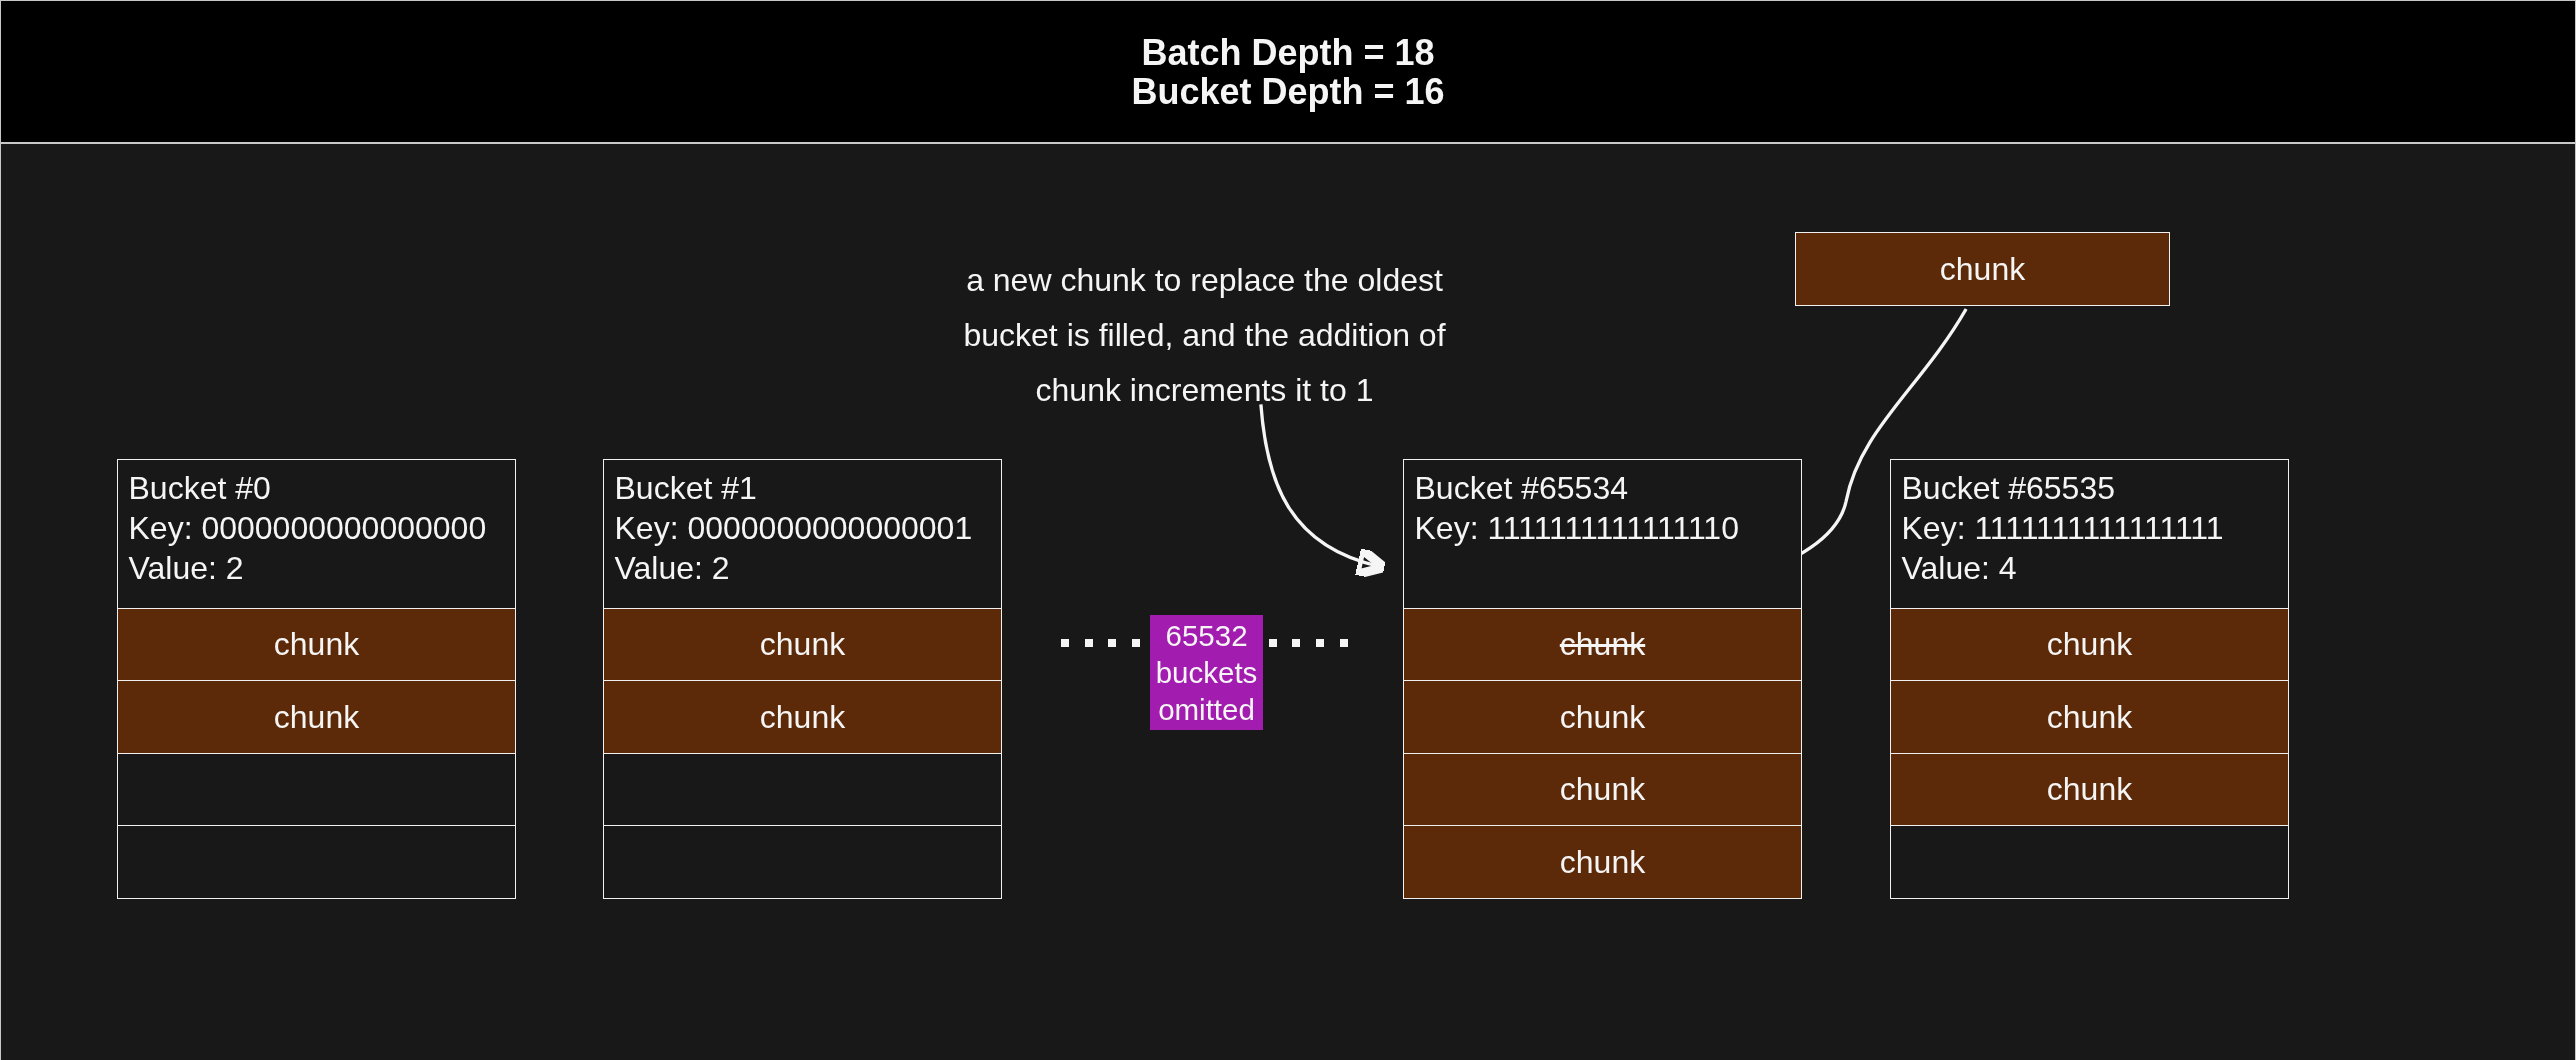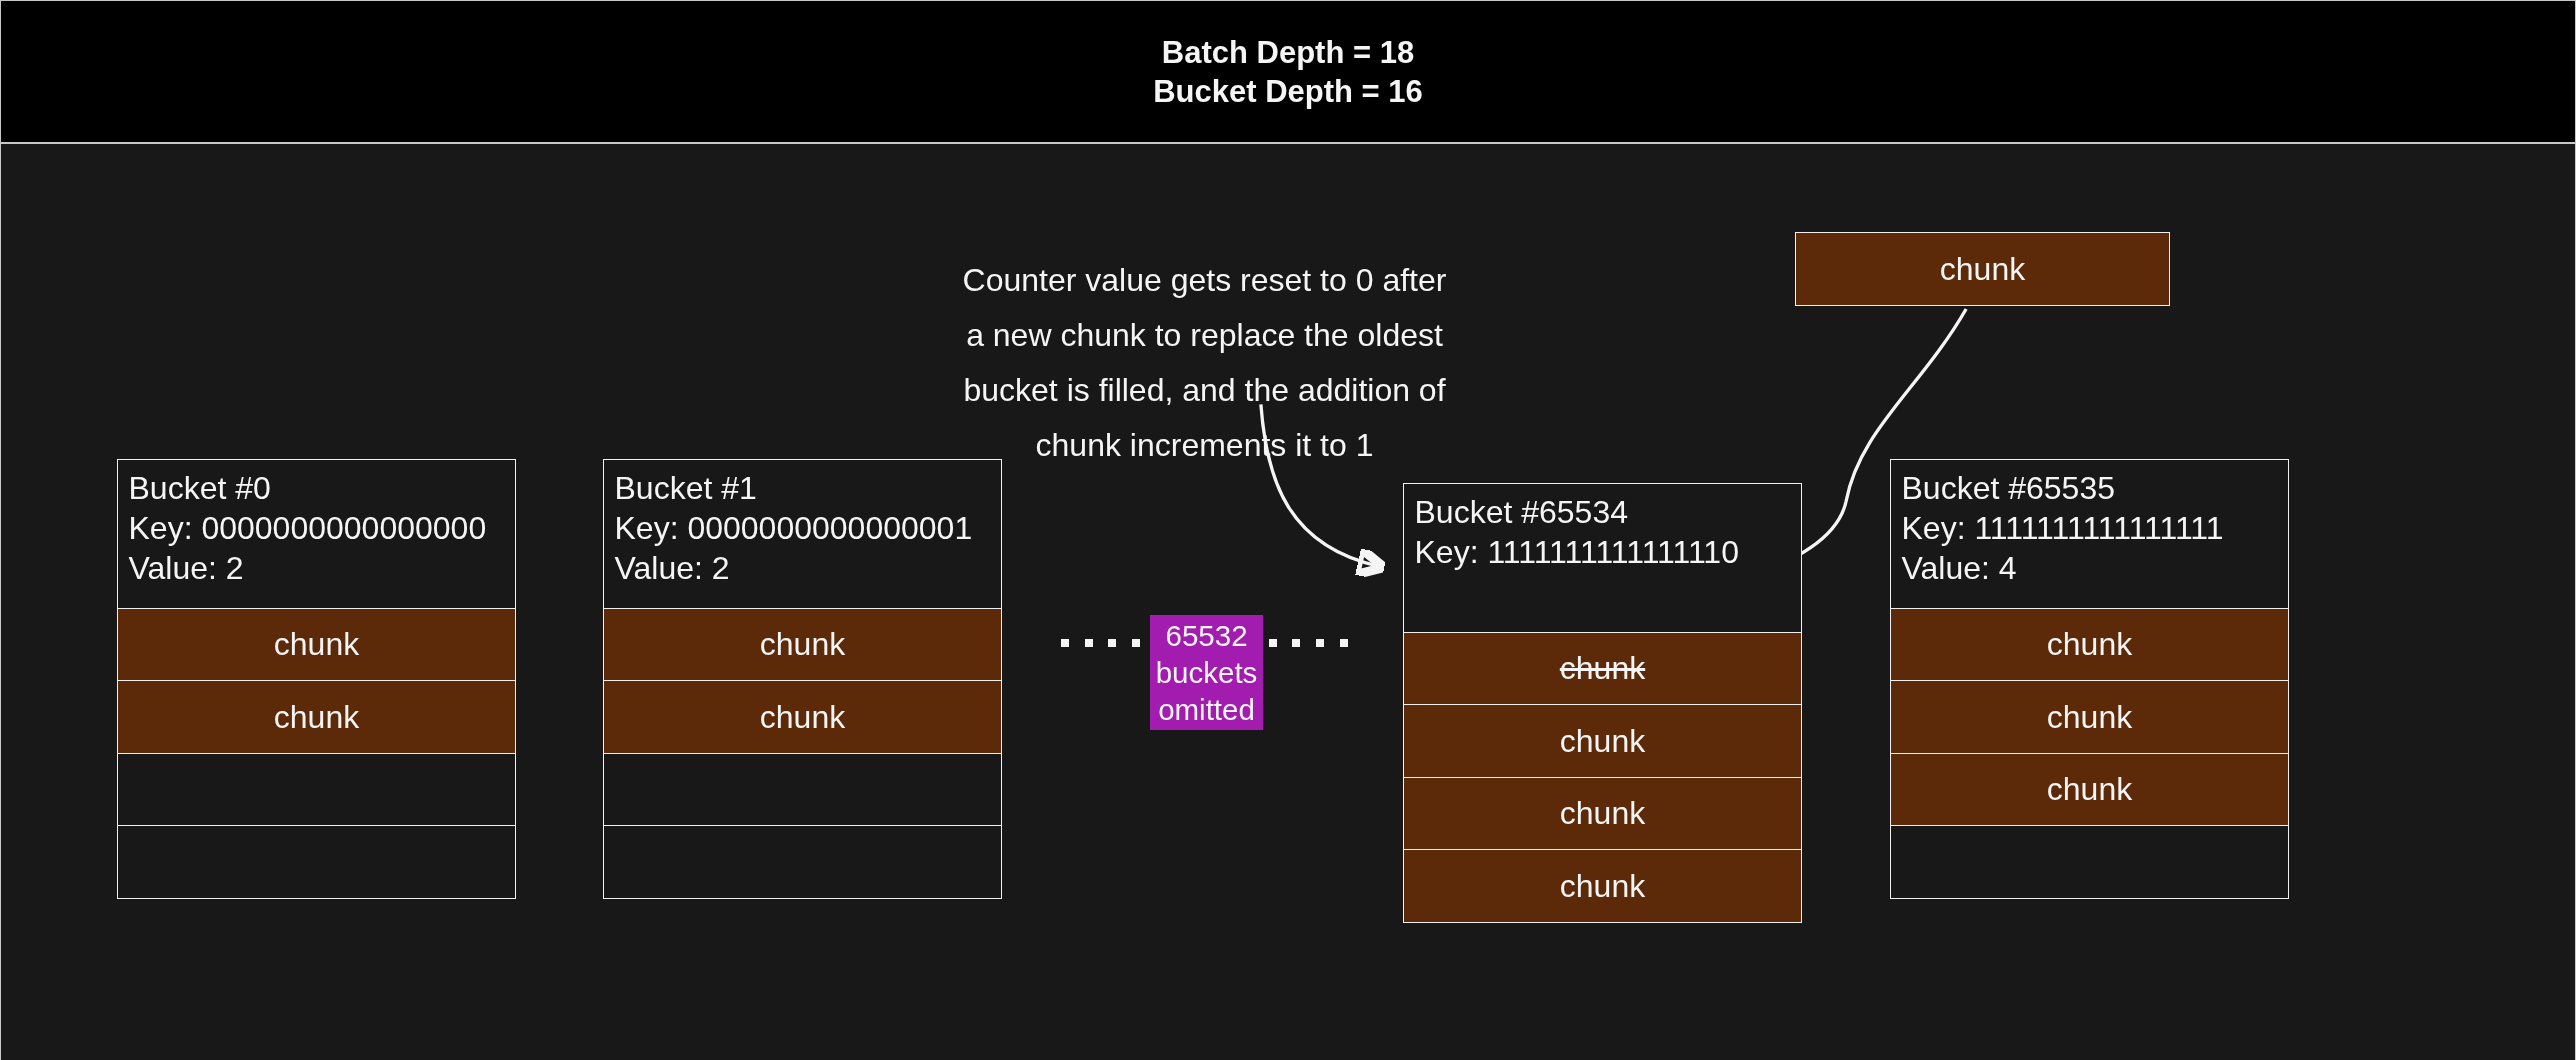--- a/index.html
+++ b/index.html
@@ -13,21 +13,21 @@
     color:var(--text,#f5f5f5);
     overflow:hidden;
   }
   
   .hdr{
     position:absolute;left:0;top:0;width:100%;height:143px;
     box-sizing:border-box;
     background:var(--header-bg,#000000);
     border-bottom:2.9px solid var(--frame-border,#c8c8c8);
     display:flex;flex-direction:column;justify-content:center;align-items:center;
-    font-weight:bold;font-size:31px;line-height:39px;
+    font-weight:bold;font-size:36px;line-height:39px;
   }
   
   .note{
     position:absolute;left:908px;top:252px;width:591px;
     text-align:center;font-size:32px;line-height:55px;
   }
   
   .float-chunk{
     position:absolute;left:1794px;top:231px;width:375px;height:74px;
     box-sizing:border-box;
@@ -65,21 +65,21 @@
   .slot{
     flex:1;
     border-top:1.9px solid var(--box-border,#f0f0f0);
     display:flex;align-items:center;justify-content:center;
     font-size:32px;
   }
   .slot.filled{background:var(--chunk-fill,#5c2a08);}
   .slot.struck span{text-decoration:line-through;}
   .b0{left:116px;}
   .b1{left:602px;justify-content:space-between;}
-  .b2{left:1402px;margin-top:24px;}
+  .b2{left:1402px;}
   .b3{left:1889px;}
   
   .arrow-layer{position:absolute;left:0;top:0;width:2576px;height:1061px;pointer-events:none;}
   .arrow-layer path{stroke:var(--text,#f5f5f5);stroke-width:3.5;fill:none;}
 </style>
 </head>
 <body>
 
 <div class="canvas">
 
@@ -92,21 +92,20 @@
     <defs>
       <marker id="ah" viewBox="0 0 10 10" refX="8" refY="5" markerWidth="8" markerHeight="8" orient="auto-start-reverse">
         <path d="M0,0 L10,5 L0,10 z" fill="#f5f5f5" stroke="none"></path>
       </marker>
     </defs>
     <path d="M 1322 423 C 1328 505 1352 572 1446 593" marker-end="url(#ah)"></path>
     <path d="M 2062 323 C 2015 405 1950 450 1936 525 C 1928 562 1890 585 1800 622" marker-end="url(#ah)"></path>
   </svg>
 
   <div class="note">
-    <div>Counter value gets reset to 0 after</div>
     <div>a new chunk to replace the oldest</div>
     <div>bucket is filled, and the addition of</div>
     <div>chunk increments it to 1</div>
   </div>
 
   <div class="float-chunk">
     <span>chunk</span>
   </div>
 
   <div class="omitted">

